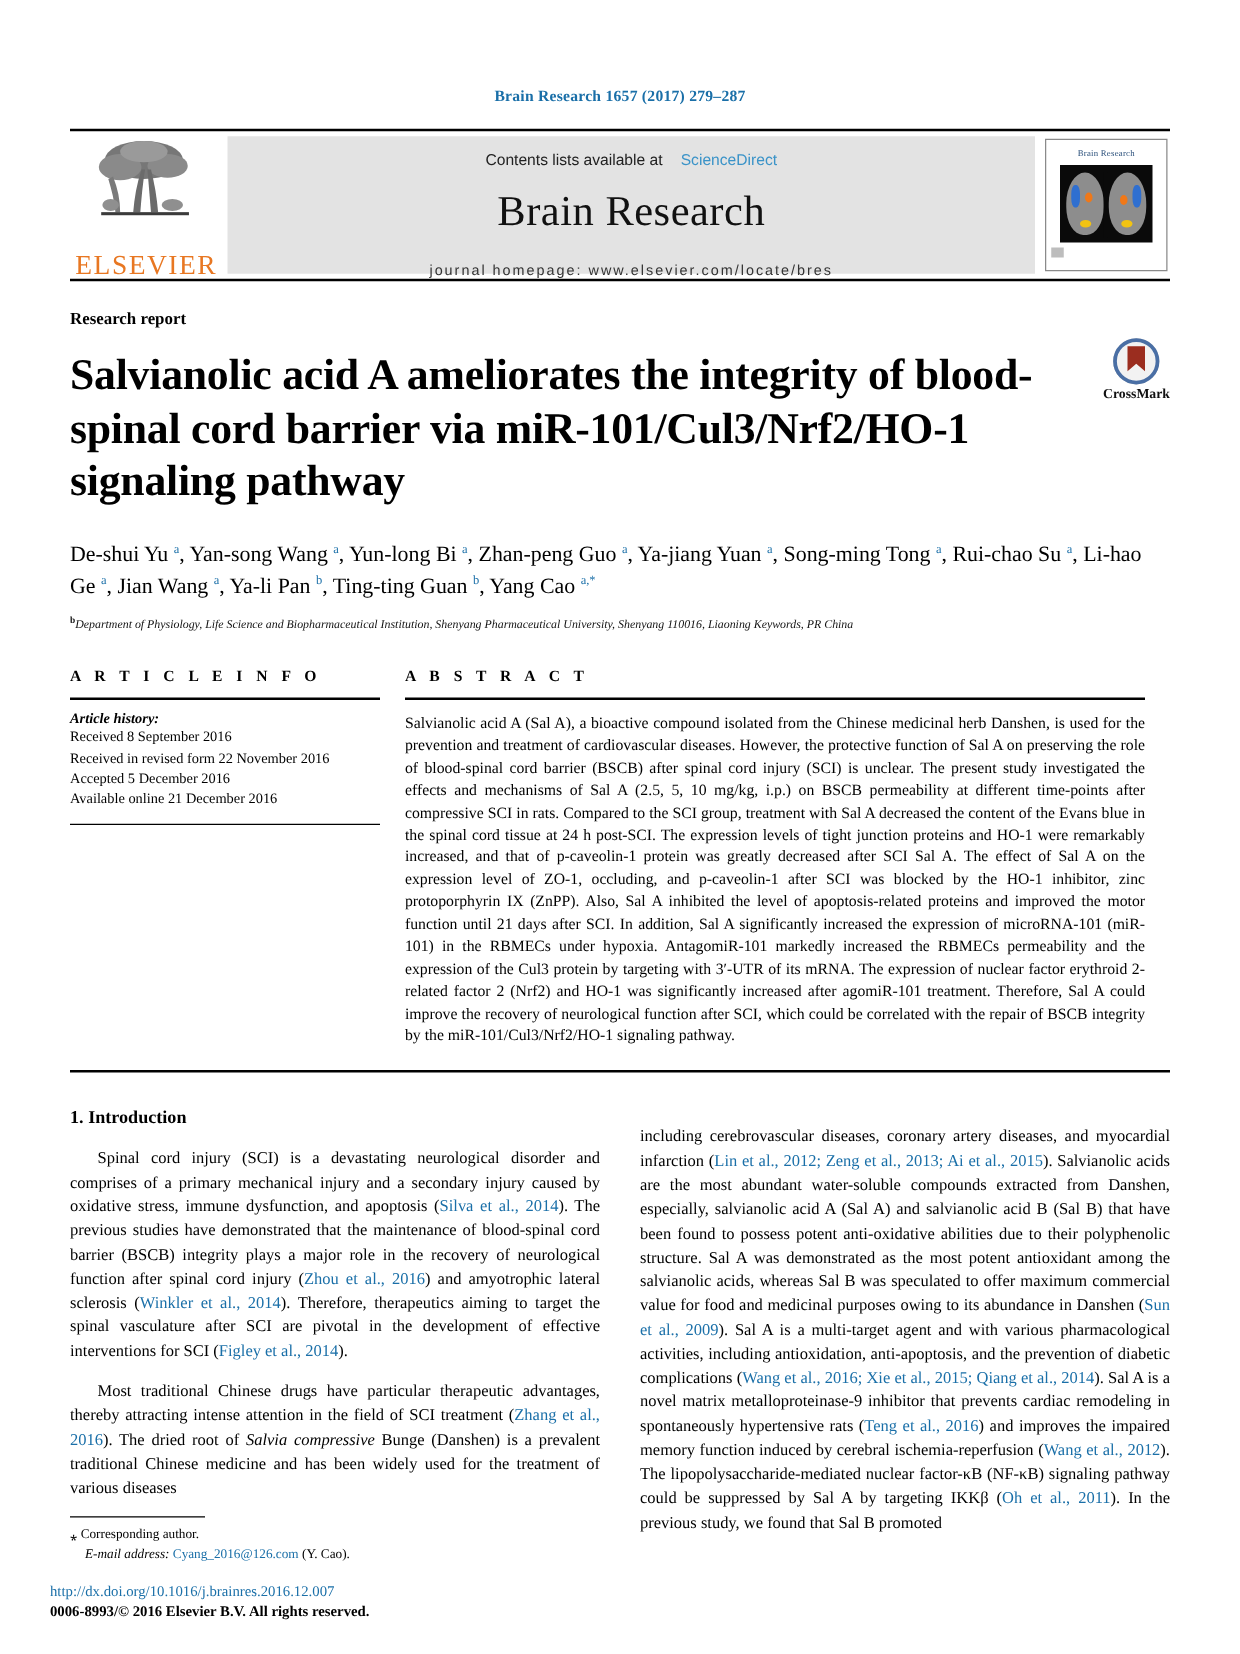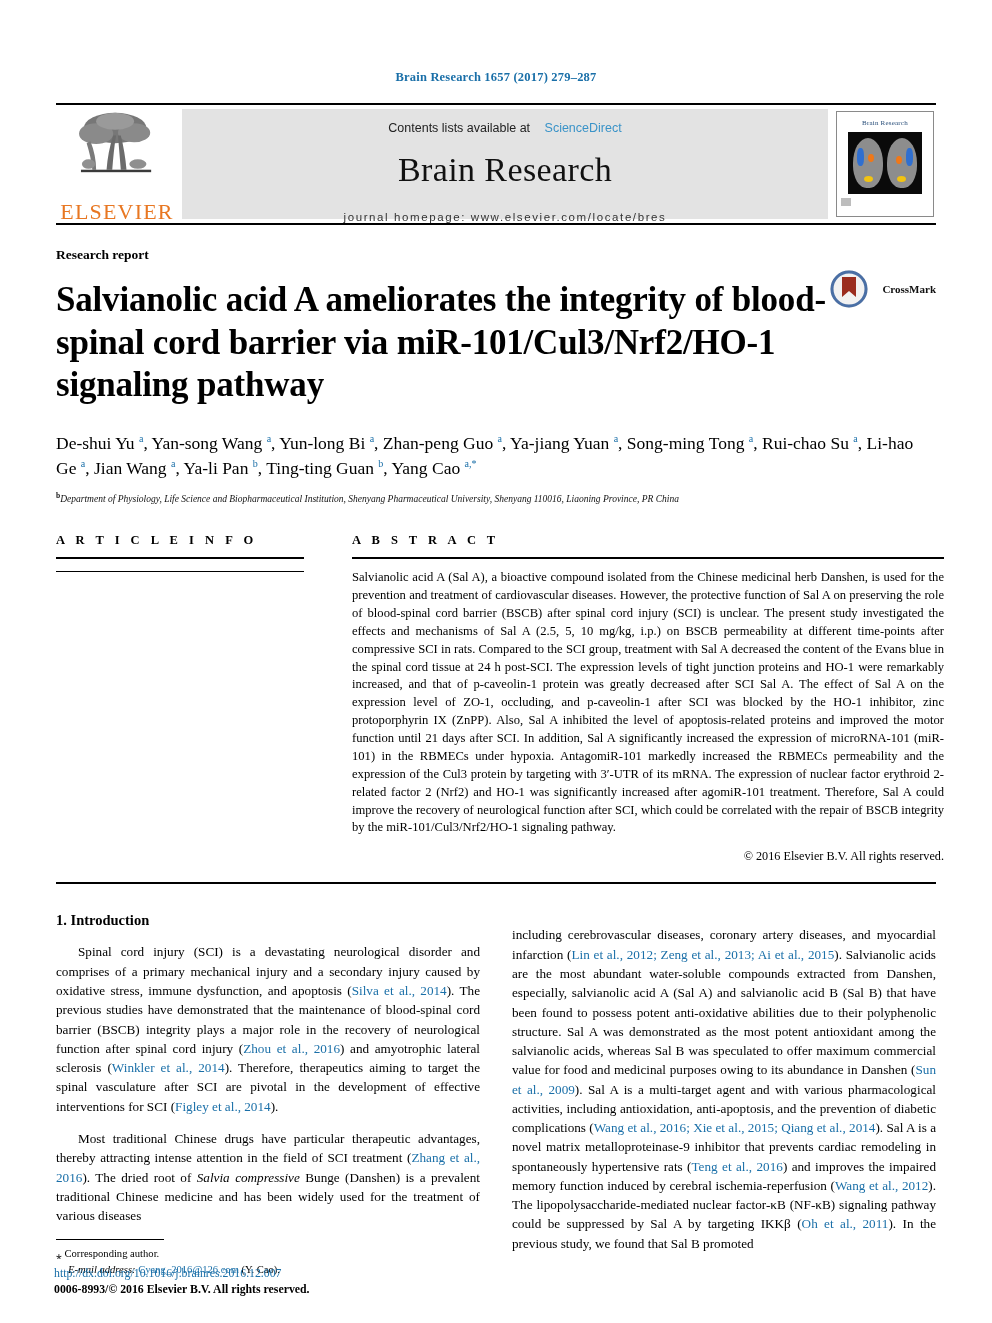--- a/index.html
+++ b/index.html
@@ -149,23 +149,23 @@
     line-height: 1.22;
     margin-top: 16px;
     max-width: 790px;
     letter-spacing: -0.2px;
   }
   .crossmark {
     position: absolute;
     right: 0;
     top: 22px;
     display: flex;
-    flex-direction: row;
+    flex-direction: column;
     align-items: center;
-    gap: 13px;
+    gap: 0;
   }
   .crossmark-label {
     font-family: "Liberation Serif", serif;
     font-weight: bold;
     font-size: 11px;
     color: #111;
   }
 
   .authors {
     font-family: "Liberation Serif", serif;
@@ -179,24 +179,24 @@
     font-family: "Liberation Serif", serif;
     font-style: italic;
     font-size: 9.5px;
     line-height: 1.45;
     color: #111;
   }
   .affil sup { font-style: normal; font-weight: bold; font-size: 7.5px; }
 
   
   .info-abstract {
-    margin: 26px 48px 0 56px;
+    margin: 26px 76px 0 56px;
     display: flex;
     flex-direction: row;
-    gap: 48px;
+    gap: 20px;
   }
   .col-info { flex: 0 0 248px; width: 248px; }
   .col-abstract { flex: 1 1 auto; }
   .block-label {
     font-family: "Liberation Serif", serif;
     font-weight: bold;
     font-size: 12.5px;
     letter-spacing: 4px;
   }
   .rule-thick { border-top: 2.5px solid #000; margin-top: 9px; }
@@ -266,21 +266,21 @@
     font-family: "Liberation Serif", serif;
     font-size: 10.6px;
     line-height: 1.5;
   }
   .footnote .indent { padding-left: 12px; display:block; }
   .footnote em { font-style: italic; }
 
   
   .page-footer {
     position: absolute;
-    left: 54px;
+    left: 40px;
     bottom: 26px;
     width: 440px;
   }
   .doi-link {
     font-family: "Liberation Serif", serif;
     font-size: 11.8px;
     color: #1a6fa8;
     display: block;
     text-decoration: none;
   }
@@ -354,41 +354,47 @@
       </svg>
       <span class="crossmark-label">CrossMark</span>
     </div>
 
     <h1 class="article-title">Salvianolic acid A ameliorates the integrity of blood-spinal cord barrier via miR-101/Cul3/Nrf2/HO-1 signaling pathway</h1>
 
     <div class="authors">De-shui Yu <sup>a</sup>, Yan-song Wang <sup>a</sup>, Yun-long Bi <sup>a</sup>, Zhan-peng Guo <sup>a</sup>, Ya-jiang Yuan <sup>a</sup>, Song-ming Tong <sup>a</sup>, Rui-chao Su <sup>a</sup>, Li-hao Ge <sup>a</sup>, Jian Wang <sup>a</sup>, Ya-li Pan <sup>b</sup>, Ting-ting Guan <sup>b</sup>, Yang Cao <sup>a,*</sup></div>
 
     <div class="affiliations">
       <div class="affil">
-        <sup>b</sup><span>Department of Physiology, Life Science and Biopharmaceutical Institution, Shenyang Pharmaceutical University, Shenyang 110016, Liaoning Province, PR China</span>
+        <sup>b</sup><span>Department of Physiology, Life Science and Biopharmaceutical Institution, Shenyang Pharmaceutical University, Shenyang 110016, Liaoning Keywords, PR China</span>
       </div>
     </div>
   </div>
 
   <div class="info-abstract">
 
     <div class="col-info">
       <div class="block-label">A R T I C L E    I N F O</div>
       <div class="rule-thick"></div>
 
+      <div class="info-group">
+        <div class="info-head">Article history:</div>
+        <div class="info-line">Received 8 September 2016</div>
+        <div class="info-line">Received in revised form 22 November 2016</div>
+        <div class="info-line">Accepted 5 December 2016</div>
+        <div class="info-line">Available online 21 December 2016</div>
+      </div>
 
       <div class="rule-thin"></div>
 
     </div>
 
     <div class="col-abstract">
       <div class="block-label">A B S T R A C T</div>
       <div class="rule-thick"></div>
       <div class="abstract-body">Salvianolic acid A (Sal A), a bioactive compound isolated from the Chinese medicinal herb Danshen, is used for the prevention and treatment of cardiovascular diseases. However, the protective function of Sal A on preserving the role of blood-spinal cord barrier (BSCB) after spinal cord injury (SCI) is unclear. The present study investigated the effects and mechanisms of Sal A (2.5, 5, 10 mg/kg, i.p.) on BSCB permeability at different time-points after compressive SCI in rats. Compared to the SCI group, treatment with Sal A decreased the content of the Evans blue in the spinal cord tissue at 24 h post-SCI. The expression levels of tight junction proteins and HO-1 were remarkably increased, and that of p-caveolin-1 protein was greatly decreased after SCI Sal A. The effect of Sal A on the expression level of ZO-1, occluding, and p-caveolin-1 after SCI was blocked by the HO-1 inhibitor, zinc protoporphyrin IX (ZnPP). Also, Sal A inhibited the level of apoptosis-related proteins and improved the motor function until 21 days after SCI. In addition, Sal A significantly increased the expression of microRNA-101 (miR-101) in the RBMECs under hypoxia. AntagomiR-101 markedly increased the RBMECs permeability and the expression of the Cul3 protein by targeting with 3′-UTR of its mRNA. The expression of nuclear factor erythroid 2-related factor 2 (Nrf2) and HO-1 was significantly increased after agomiR-101 treatment. Therefore, Sal A could improve the recovery of neurological function after SCI, which could be correlated with the repair of BSCB integrity by the miR-101/Cul3/Nrf2/HO-1 signaling pathway.</div>
-      <div class="copyright-line">© 2016 Elsevier B.V. All rights reserved.</div>
     </div>
   </div>
 
   <div style="margin:0 56px;">
     <div class="abstract-rule-bottom"></div>
   </div>
 
   <div class="body-cols">
 
     <div class="bodycol">

